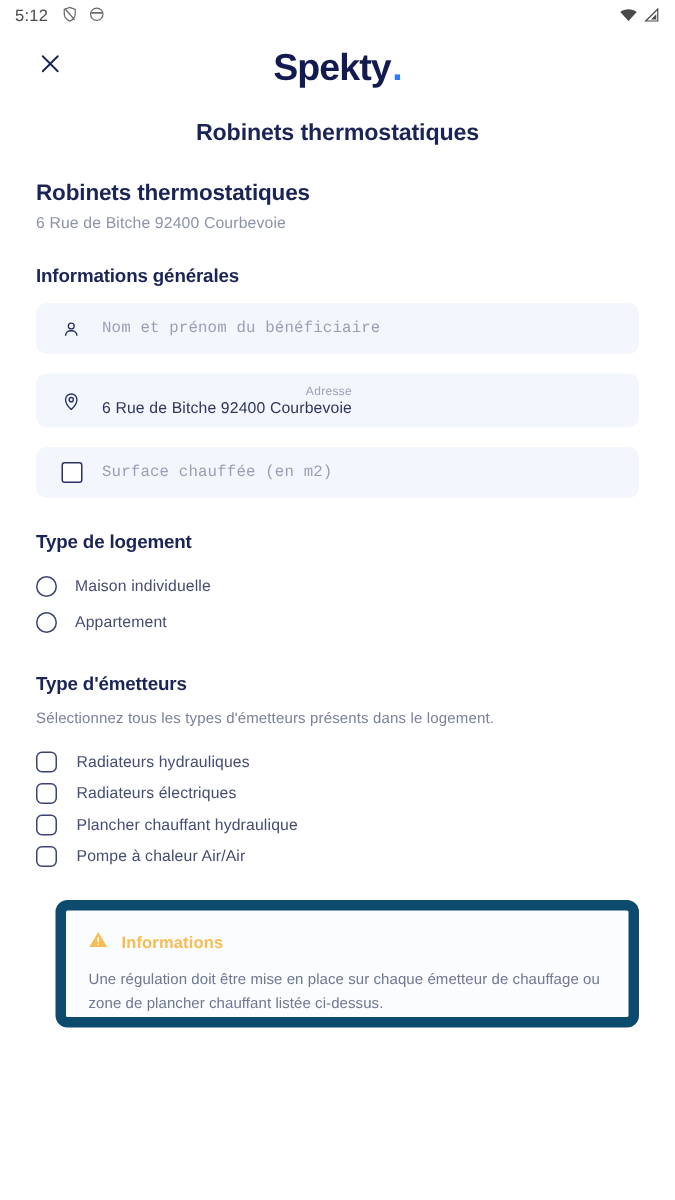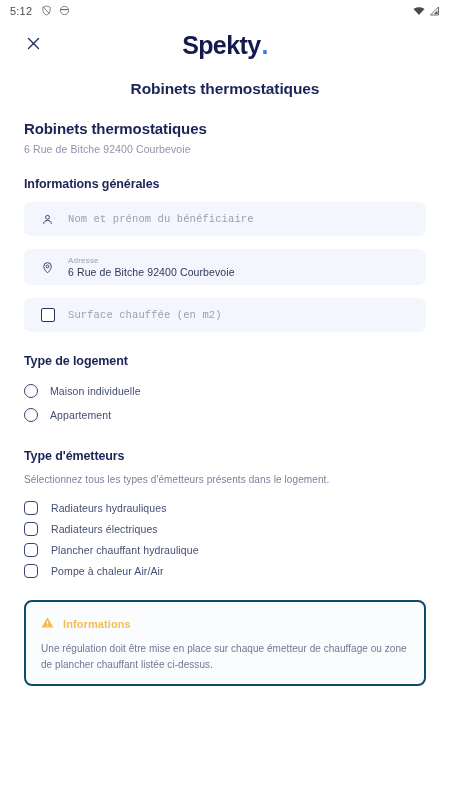--- a/index.html
+++ b/index.html
@@ -60,21 +60,21 @@
   
   .field {
     background: #f3f6fd; border-radius: 7px;
     display:flex; align-items:center; gap: 13px;
     padding: 0 16px; height: 34px; margin-bottom: 7px;
     cursor: text;
   }
   .field.tall { height: 36px; align-items:center; }
   .field-icon { flex: 0 0 auto; display:flex; align-items:center; justify-content:center; width:15px; }
   .field-placeholder { font-size: 10.5px; color: #9a9fb5; letter-spacing:.1px;font-family:Liberation Mono, monospace; }
-  .field-body { display:flex; flex-direction:column; justify-content:center; gap:1px; }
+  .field-body { display:flex; flex-direction:column; justify-content:center; gap:1px;text-align:right; }
   .field-label-sm { font-size: 8px; color: #9a9fb5; letter-spacing:.2px; }
   .field-value { font-size: 10.5px; color: #30365c; letter-spacing:.1px; }
   .field-gap { margin-bottom: 13px; }
 
   
   .opt-row { display:flex; align-items:center; gap:12px; height: 24px; cursor:pointer; }
   .radio {
     width: 14px; height: 14px; border-radius: 50%;
     border: 1.4px solid #3b4372; flex:0 0 auto; background:#fff;
   }
@@ -86,22 +86,22 @@
   .checkbox {
     width: 14px; height: 14px; border-radius: 4px;
     border: 1.4px solid #3b4372; flex:0 0 auto; background:#fff;
   }
   .checkbox.square { border-radius: 2px; border-color:#2b3160; }
   .cb-label { font-size: 10.5px; color: #464d73; letter-spacing:.1px; }
 
   
   .infobox {
     margin-top: 19px;
-    border: 2px solid #0c4a6e; border-radius: 8px;
-    background: #fbfcfe; padding: 13px 15px 12px 15px;
+    border: 7px solid #0c4a6e; border-radius: 8px;
+    background: #fbfcfe; padding: 13px 15px 1px 15px; margin-left: 13px;
   }
   .info-head { display:flex; align-items:center; gap: 9px; margin-bottom: 8px; }
   .info-title { font-size: 11px; font-weight: 700; color: #f5bd53; letter-spacing:.1px; }
   .info-body { font-size: 10px; color: #6f7793; line-height: 1.55; letter-spacing:.05px; }
 
   
   .select {
     background: #f3f6fd; border-radius: 7px;
     height: 34px; display:flex; align-items:center;
     padding: 0 14px 0 16px; cursor:pointer;

